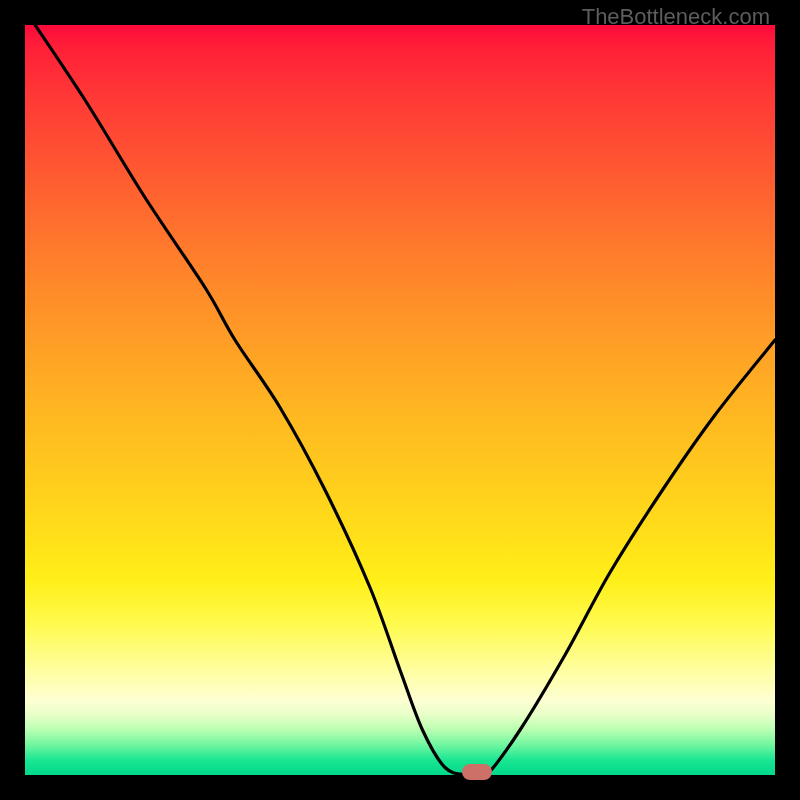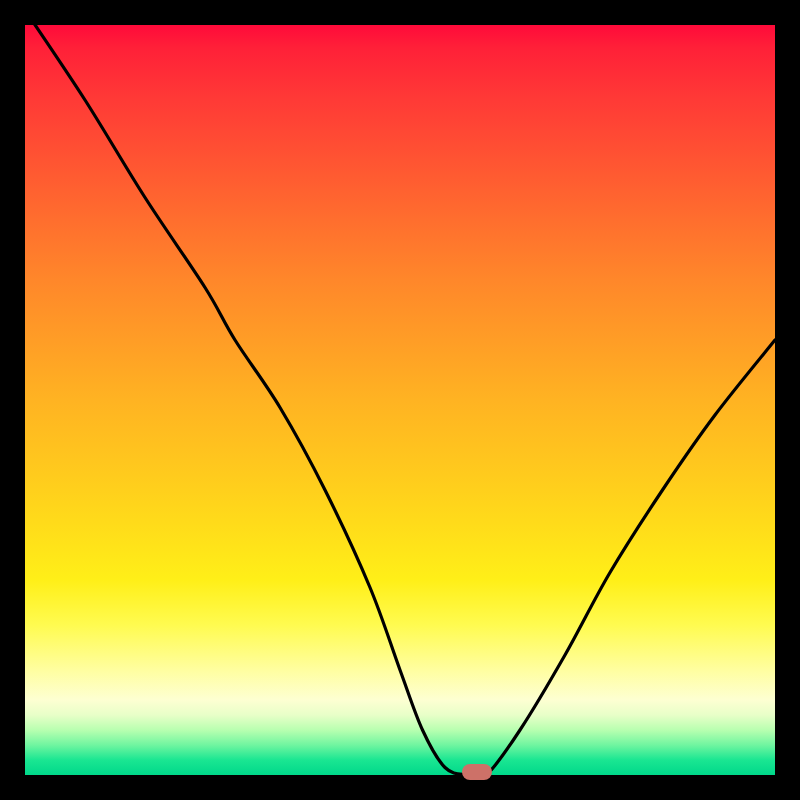--- a/index.html
+++ b/index.html
@@ -26,20 +26,21 @@
   #00d88a 100%)}
 .watermark{position:absolute;top:4px;right:30px;color:#5d5d5d;font-size:22px;font-weight:400;letter-spacing:0}
 svg.curve{position:absolute;left:25px;top:25px;width:750px;height:750px}
 .marker{position:absolute;width:30px;height:16px;border-radius:9px;background:#cd7168;z-index:3}
 </style>
 </head>
 <body>
 
 <div class="frame">
 
+  <div class="watermark">TheBottleneck.com</div>
 
   <div class="plot"></div>
 
   <svg class="curve" viewBox="0 0 750 750" preserveAspectRatio="none">
     <path id="curvePath" d="M0,-15 C10,0 40,43.75 60,75 C80,106.25 100,141.25 120,172.5 C140,203.75 165,238.75 180,262.5 C195,286.25 197.50000000000003,295.00000000000006 210.00000000000003,315.00000000000006 C222.50000000000003,335.00000000000006 240.00000000000003,357.5 255.00000000000003,382.5 C270,407.5 285,435 300,465 C315,495 332.5,532.5 345,562.5 C357.5,592.5 366.25,621.25 375,645 C383.75,668.75 390,688.75 397.5,705 C405,721.25 412.50000000000006,735 420.00000000000006,742.5 C427.50000000000006,750 435.625,748.75 442.5,750 C449.375,751.25 452.5,757.5 461.25,750 C470,742.5 481.875,725 495,705 C508.125,685 525,656.25 540,630 C555,603.75 568.75,575 585,547.5 C601.25,520 620,491.25 637.5,465 C655,438.75 671.25,415 690,390 C708.75,365 740,327.50000000000006 750,315.00000000000006" fill="none" stroke="#000" stroke-width="3.2" stroke-linejoin="round" stroke-linecap="round"></path>
   </svg>
 
   <div class="marker" id="marker" style="left: 462.25px; top: 764px;"></div>
 
 </div>

